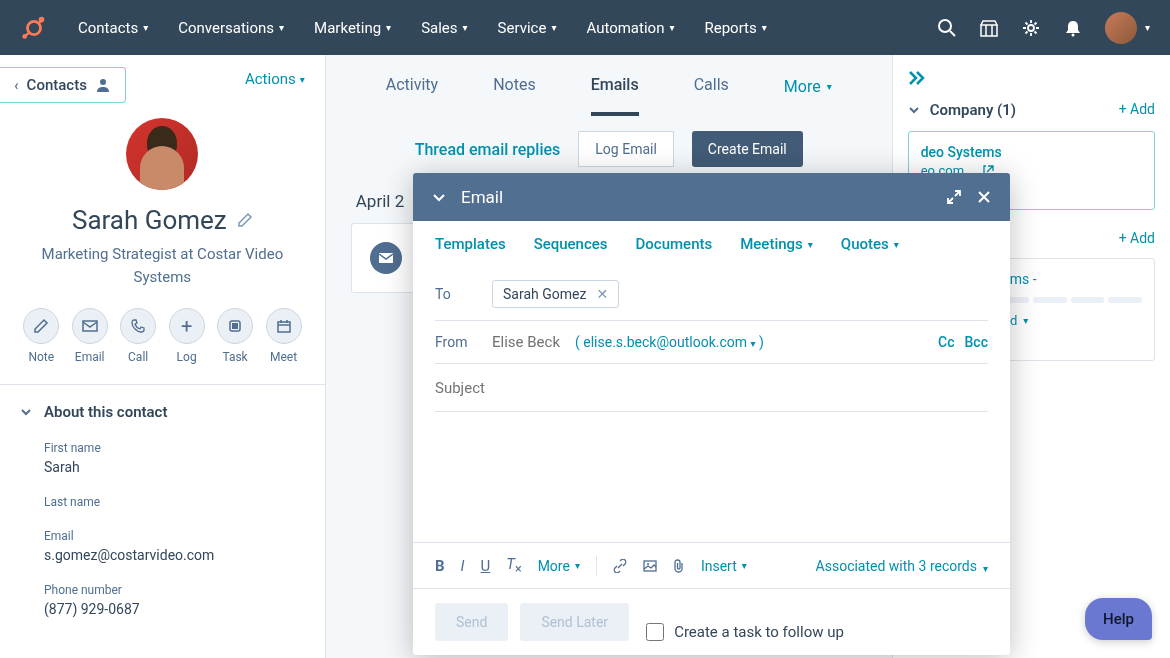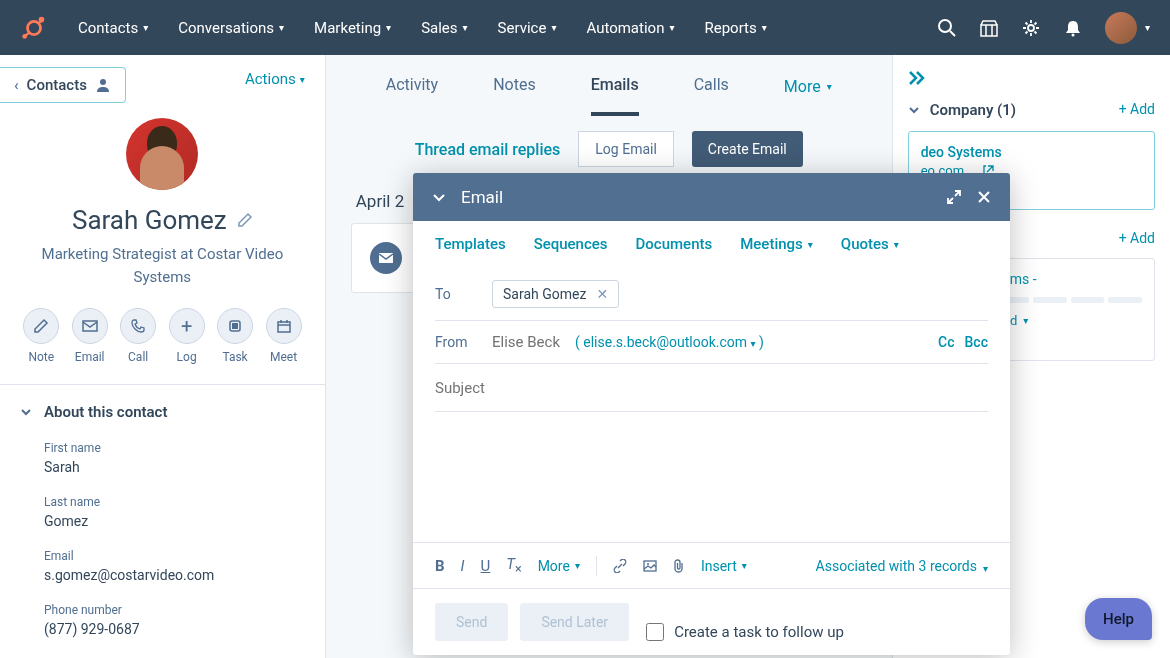--- a/index.html
+++ b/index.html
@@ -259,21 +259,20 @@
             <path d="M2 4 L6 8 L10 4" fill="none" stroke="#506e91" stroke-width="2"></path>
           </svg>
         <span>About this contact</span>
       </div>
       <div class="field">
           <div class="field-label">First name</div>
           <div class="field-value">Sarah</div>
         </div>
       <div class="field">
           <div class="field-label">Last name</div>
-          <div class="field-value">Gomez</div>
         </div>
       <div class="field">
           <div class="field-label">Email</div>
           <div class="field-value">s.gomez@costarvideo.com</div>
         </div>
       <div class="field">
           <div class="field-label">Phone number</div>
           <div class="field-value">(877) 929-0687</div>
         </div>
     </div>

